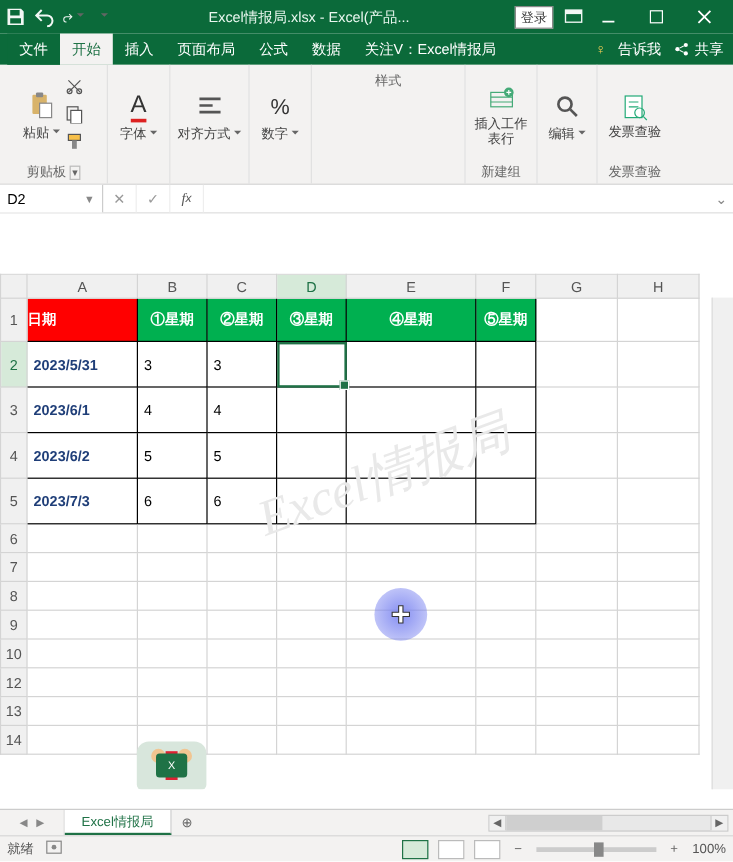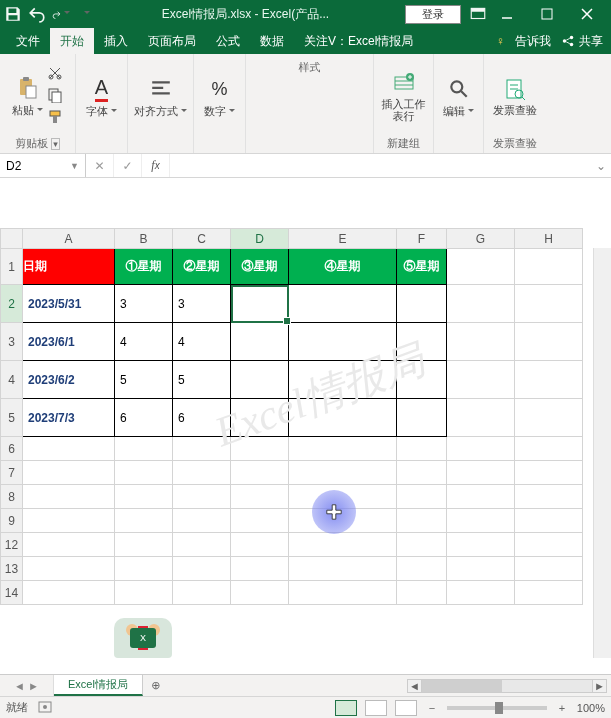--- a/index.html
+++ b/index.html
@@ -4,21 +4,21 @@
 <style>
   * { box-sizing: border-box; margin: 0; padding: 0; font-family: "Microsoft YaHei", "Segoe UI", sans-serif; }
   body { width: 611px; height: 718px; background: #fff; overflow: hidden; position: relative; }
 
   
   .titlebar { height: 28px; background: #0b6a3a; display: flex; align-items: center; color: #fff; font-size: 12px; padding: 0 4px; justify-content: flex-end; }
   .titlebar .qat { display: flex; gap: 6px; align-items: center; }
   .qat-icon { width: 18px; height: 18px; display: flex; align-items: center; justify-content: center; color: #fff; opacity: .95; }
   .titlebar .title-text { flex: 0 1 auto; margin: 0 auto; text-align: center; font-size: 12px; color: #e9f7ef; white-space: nowrap; }
   .titlebar .center { flex: 1; display: flex; justify-content: center; align-items: center; gap: 8px; }
-  .login-badge { background: #fff; color: #333; padding: 1px 16px; font-size: 11px; border: 1px solid #888; }
+  .login-badge { background: #fff; color: #333; padding: 1px 4px; font-size: 11px; border: 1px solid #888; }
   .win-controls { display: flex; gap: 0; }
   .win-btn { width: 40px; height: 28px; display: flex; align-items: center; justify-content: center; color: #fff; }
   .win-btn svg { width: 12px; height: 12px; }
 
   
   .ribbon-tabs { height: 26px; background: #0b6a3a; display: flex; align-items: stretch; color: #fff; font-size: 12px; padding-left: 6px; }
   .ribbon-tab { padding: 0 10px; display: flex; align-items: center; cursor: pointer; }
   .ribbon-tab.file { background: #0b6a3a; color: #fff; }
   .ribbon-tab.active { background: #f3f2f1; color: #1f7246; font-family: Liberation Mono, monospace; }
   .ribbon-right { margin-left: auto; display: flex; align-items: center; gap: 10px; padding-right: 8px; }
@@ -177,21 +177,21 @@
           <circle cx="12" cy="4" r="2" fill="#fff"></circle>
           <circle cx="12" cy="12" r="2" fill="#fff"></circle>
           <path stroke="#fff" d="M6 7l4-2M6 9l4 2"></path>
         </svg>
       <span>共享</span>
     </span>
   </div>
 </div>
 
 <div class="ribbon">
-  <div class="group" style="width:76px">
+  <div class="group" style="width:90px">
     <div class="group-body">
       <div class="big-btn">
         <div class="icon-box">
             <svg viewBox="0 0 24 24" width="24" height="24">
               <rect x="4" y="3" width="12" height="16" rx="1" fill="#d8b36a"></rect>
               <rect x="7" y="1" width="6" height="4" rx="1" fill="#888"></rect>
               <rect x="10" y="10" width="10" height="12" fill="#fff" stroke="#888"></rect>
             </svg>
           </div>
         <span class="dd-caret">粘贴</span>
@@ -441,20 +441,31 @@
           <td class="cell"></td>
           <td class="cell"></td>
           <td class="cell"></td>
           <td class="cell"></td>
           <td class="cell"></td>
           <td class="cell"></td>
           <td class="cell"></td>
           <td class="cell"></td>
         </tr>
     <tr>
+          <th class="row-head">10</th>
+          <td class="cell"></td>
+          <td class="cell"></td>
+          <td class="cell"></td>
+          <td class="cell"></td>
+          <td class="cell"></td>
+          <td class="cell"></td>
+          <td class="cell"></td>
+          <td class="cell"></td>
+        </tr>
+    <tr>
           <th class="row-head">12</th>
           <td class="cell"></td>
           <td class="cell"></td>
           <td class="cell"></td>
           <td class="cell"></td>
           <td class="cell"></td>
           <td class="cell"></td>
           <td class="cell"></td>
           <td class="cell"></td>
         </tr>

